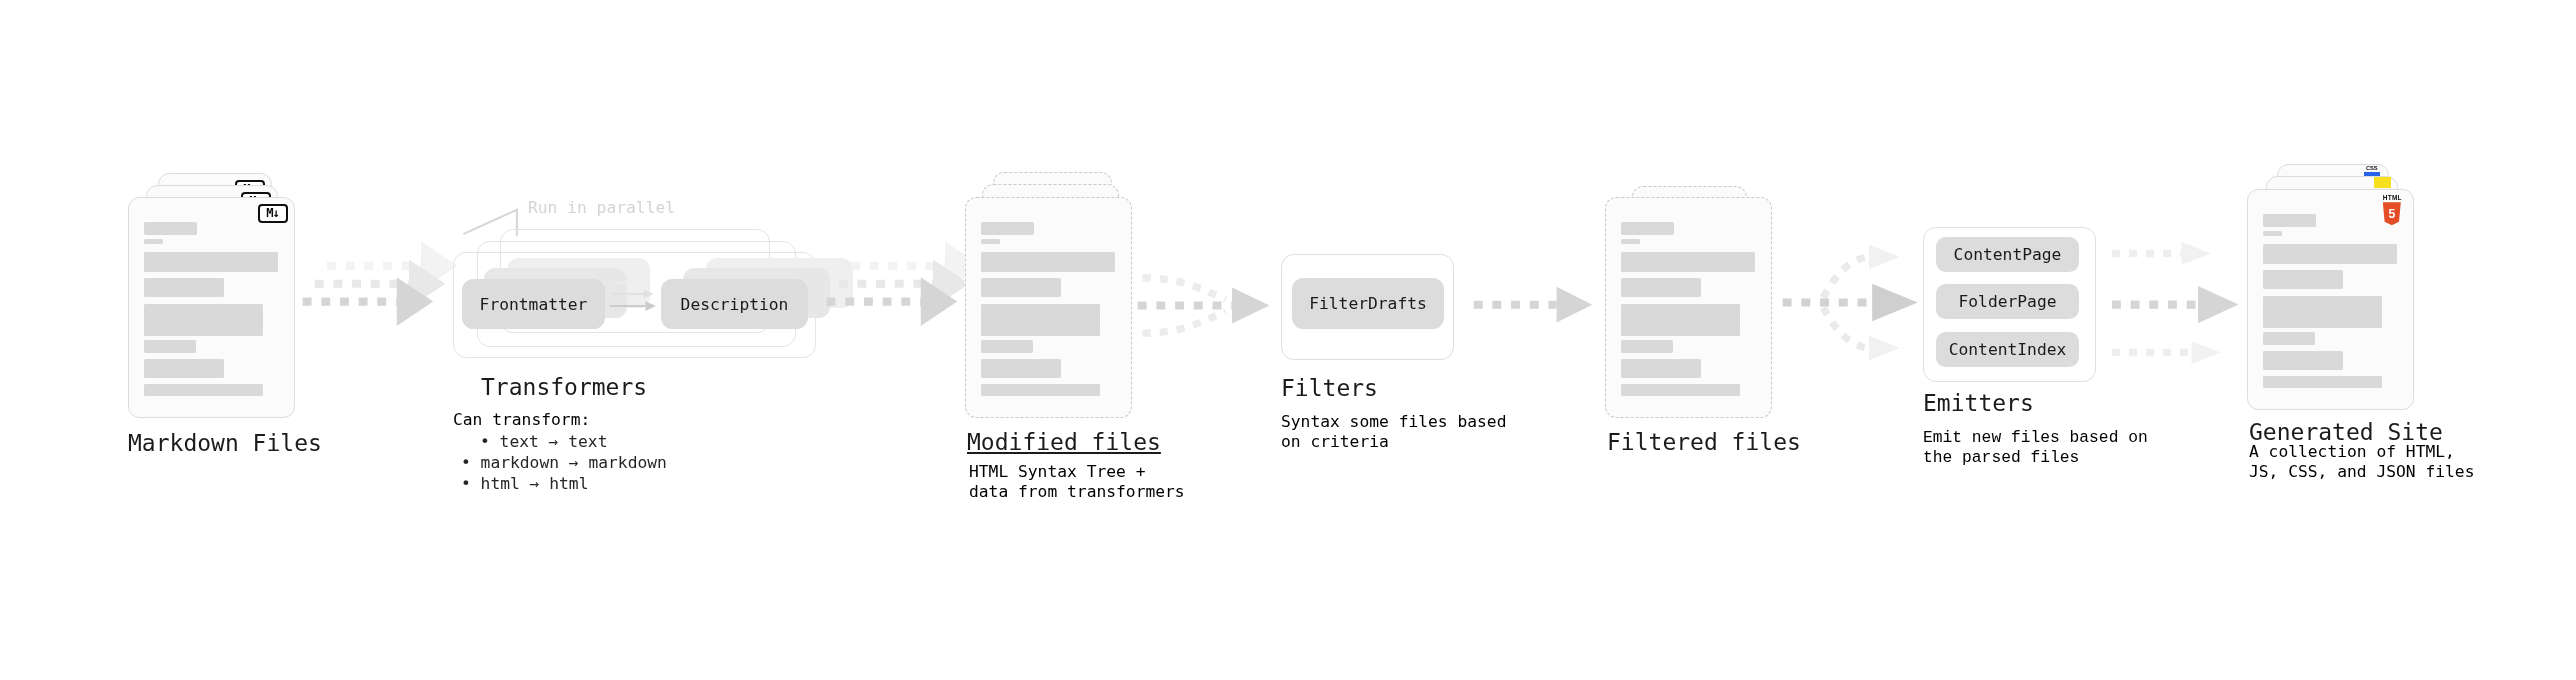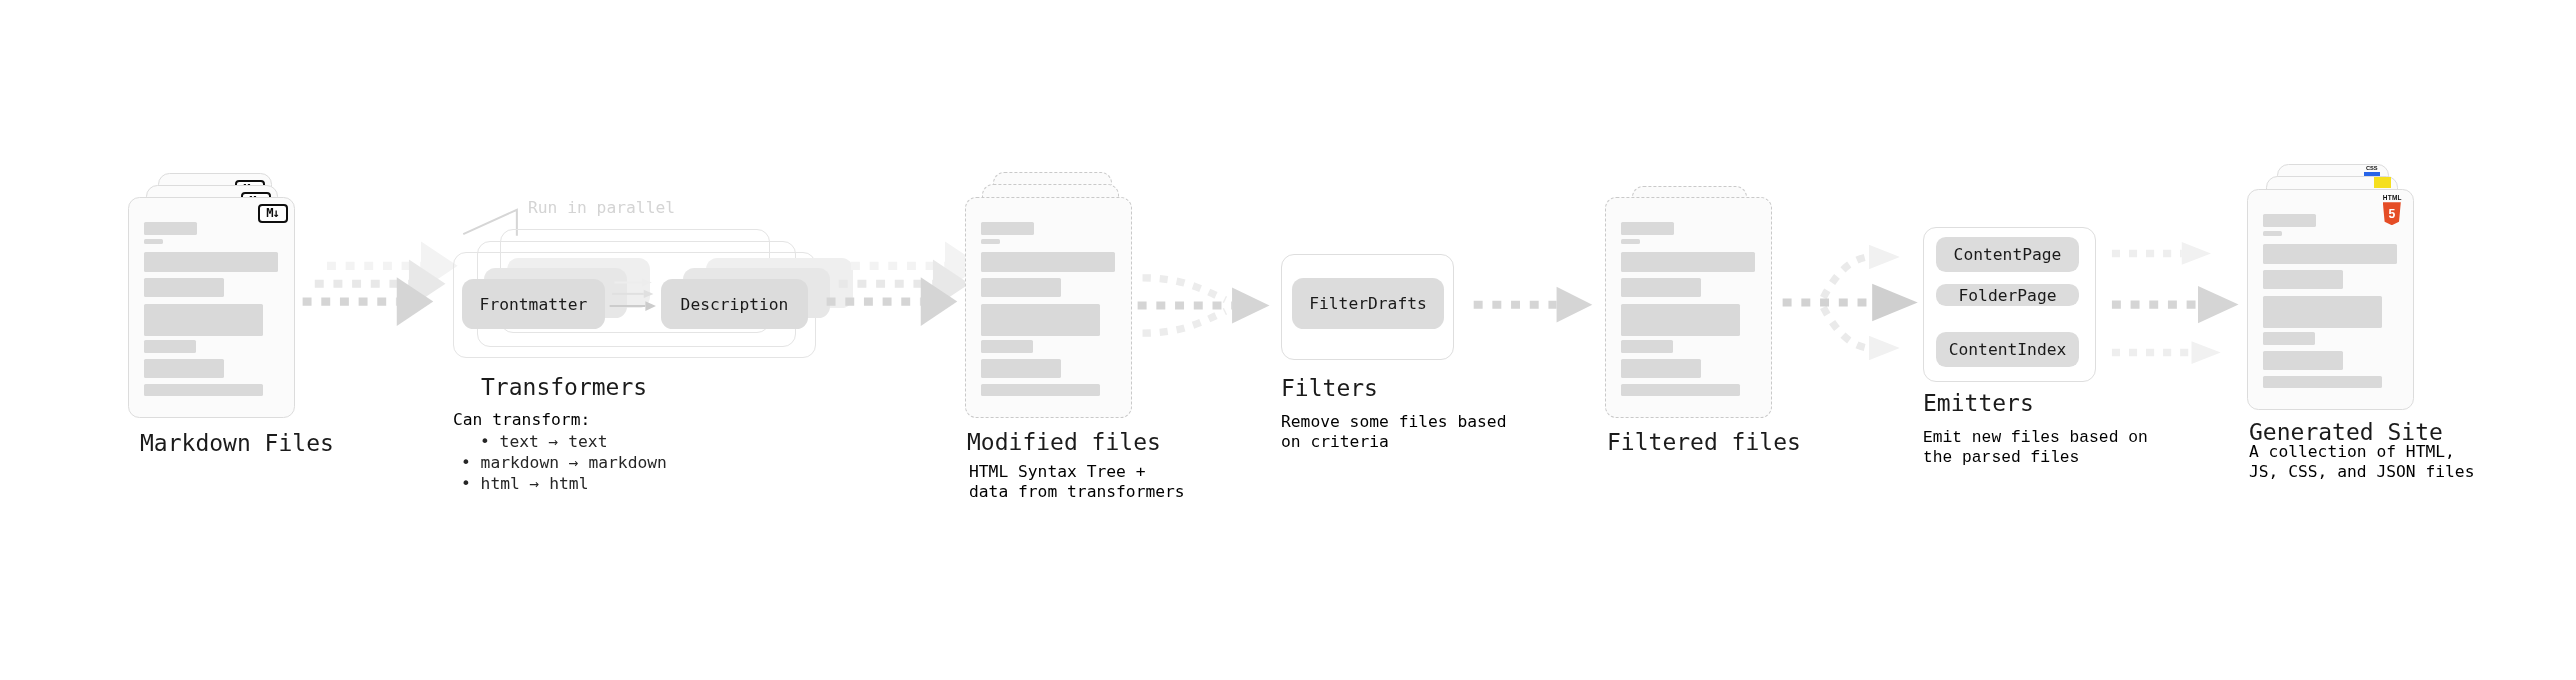--- a/index.html
+++ b/index.html
@@ -70,21 +70,21 @@
         <div></div>
           <div></div>
           <div></div>
           <div></div>
           <div></div>
           <div></div>
           <div></div>
           <div></div>
       </div>
     </div>
-    <div class="node-title" style="left:140px;top:431px;">Markdown Files</div>
+    <div class="node-title" style="left:128px;top:431px;">Markdown Files</div>
   </div>
 
   <svg style="left:301px;top:230px;" width="142" height="118" viewBox="0 0 175 145">
     <g transform="translate(30,-44)">
         <line x1="2" y1="88" x2="118" y2="88" stroke="#f3f3f3" stroke-width="10" stroke-dasharray="11 12"></line>
         <polygon points="118,58 163,88 118,118" fill="#f3f3f3"></polygon>
       </g>
     <g transform="translate(15,-22)">
         <line x1="2" y1="88" x2="118" y2="88" stroke="#e8e8e8" stroke-width="10" stroke-dasharray="11 12"></line>
         <polygon points="118,58 163,88 118,118" fill="#e8e8e8"></polygon>
@@ -152,37 +152,37 @@
         <div></div>
           <div></div>
           <div></div>
           <div></div>
           <div></div>
           <div></div>
           <div></div>
           <div></div>
       </div>
     </div>
-    <div class="node-title" style="left:967px;top:430px;">Modified files</div>
+    <div class="node-title" style="left:967px;top:430px;text-decoration:underline;">Modified files</div>
     <div class="node-desc" style="left:969px;top:462px;">HTML Syntax Tree +
 data from transformers</div>
   </div>
 
   <svg style="left:1136px;top:268px;" width="140" height="75" viewBox="0 0 172 92">
     <path d="M8,12 C55,12 78,24 110,39" fill="none" stroke="#ececec" stroke-width="9" stroke-dasharray="10 11"></path>
     <path d="M8,80 C55,80 78,68 110,53" fill="none" stroke="#ececec" stroke-width="9" stroke-dasharray="10 11"></path>
     <line x1="2" y1="46" x2="118" y2="46" stroke="#d5d5d5" stroke-width="10" stroke-dasharray="11 12"></line>
     <polygon points="118,24 164,46 118,68" fill="#d5d5d5"></polygon>
   </svg>
 
   <div>
     <div class="frame" style="left:1281px;top:254px;width:173px;height:106px;border-color:#dedede;"></div>
     <div class="chip" style="left:1292px;top:278px;width:152px;height:51px;">FilterDrafts</div>
     <div class="node-title" style="left:1281px;top:376px;">Filters</div>
-    <div class="node-desc" style="left:1281px;top:412px;">Remove some files based
+    <div class="node-desc" style="left:1281px;top:412px;">Syntax some files based
 on criteria</div>
   </div>
 
   <svg style="left:1472px;top:286px;" width="122" height="39" viewBox="0 0 150 48">
     <line x1="2" y1="23" x2="104" y2="23" stroke="#d5d5d5" stroke-width="10" stroke-dasharray="11 12"></line>
     <polygon points="104,1 148,23 104,45" fill="#d5d5d5"></polygon>
   </svg>
 
   <div>
     <div class="file-card dashed" style="left:1632px;top:186px;width:115px;height:221px;"></div>
@@ -206,21 +206,21 @@
     <polygon points="108,13 146,28 108,43" fill="#f1f1f1"></polygon>
     <path d="M52,90 C68,120 84,136 106,140" fill="none" stroke="#eaeaea" stroke-width="9" stroke-dasharray="10 11"></path>
     <polygon points="108,125 146,140 108,155" fill="#f1f1f1"></polygon>
     <line x1="2" y1="84" x2="112" y2="84" stroke="#d2d2d2" stroke-width="10" stroke-dasharray="11 12"></line>
     <polygon points="112,61 168,84 112,107" fill="#cfcfcf"></polygon>
   </svg>
 
   <div>
     <div class="frame" style="left:1923px;top:227px;width:173px;height:155px;border-color:#dedede;"></div>
     <div class="chip" style="left:1936px;top:237px;width:143px;height:35px;border-radius:9.8px;">ContentPage</div>
-    <div class="chip" style="left:1936px;top:284px;width:143px;height:22px;border-radius:9.8px;">FolderPage</div>
+    <div class="chip" style="left:1936px;top:284px;width:143px;height:35px;border-radius:9.8px;">FolderPage</div>
     <div class="chip" style="left:1936px;top:332px;width:143px;height:35px;border-radius:9.8px;">ContentIndex</div>
     <div class="node-title" style="left:1923px;top:391px;">Emitters</div>
     <div class="node-desc" style="left:1923px;top:428px;font-family:Liberation Mono, monospace;">Emit new files based on
 the parsed files</div>
   </div>
 
   <svg style="left:2110px;top:234px;" width="137" height="138" viewBox="0 0 168 170">
     <line x1="2" y1="24" x2="88" y2="24" stroke="#eeeeee" stroke-width="9" stroke-dasharray="10 11"></line>
     <polygon points="88,10 124,24 88,38" fill="#f1f1f1"></polygon>
     <line x1="2" y1="87" x2="108" y2="87" stroke="#d5d5d5" stroke-width="10" stroke-dasharray="11 12"></line>

